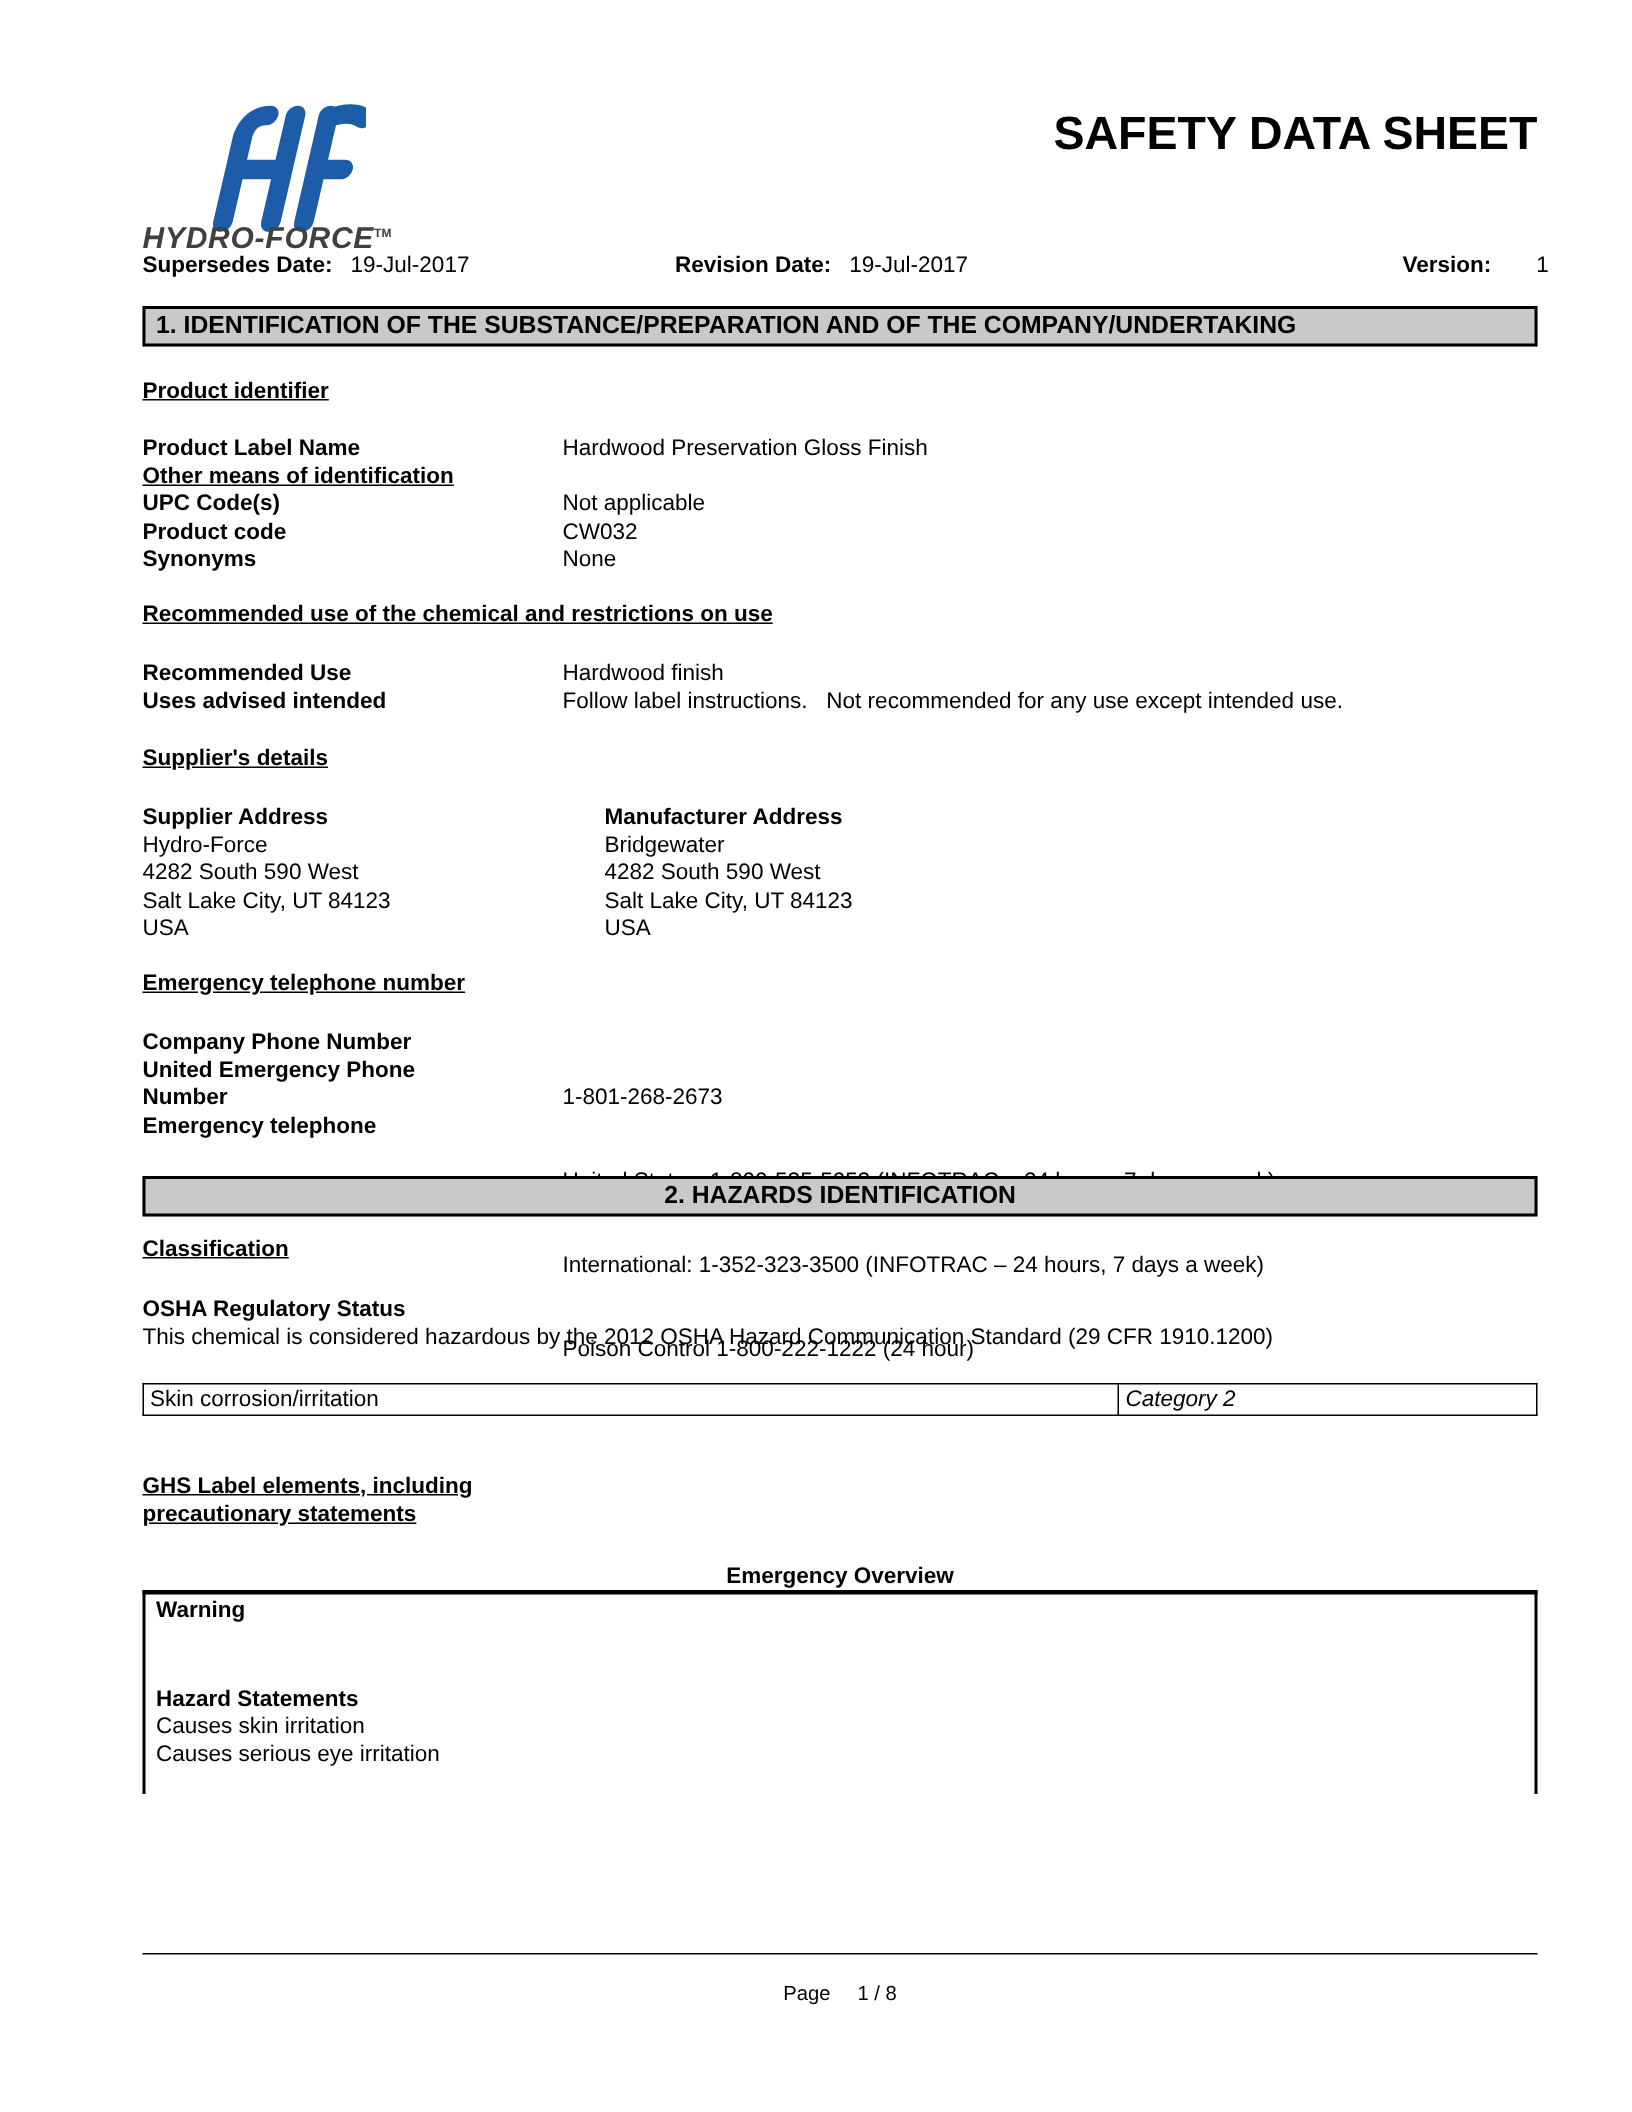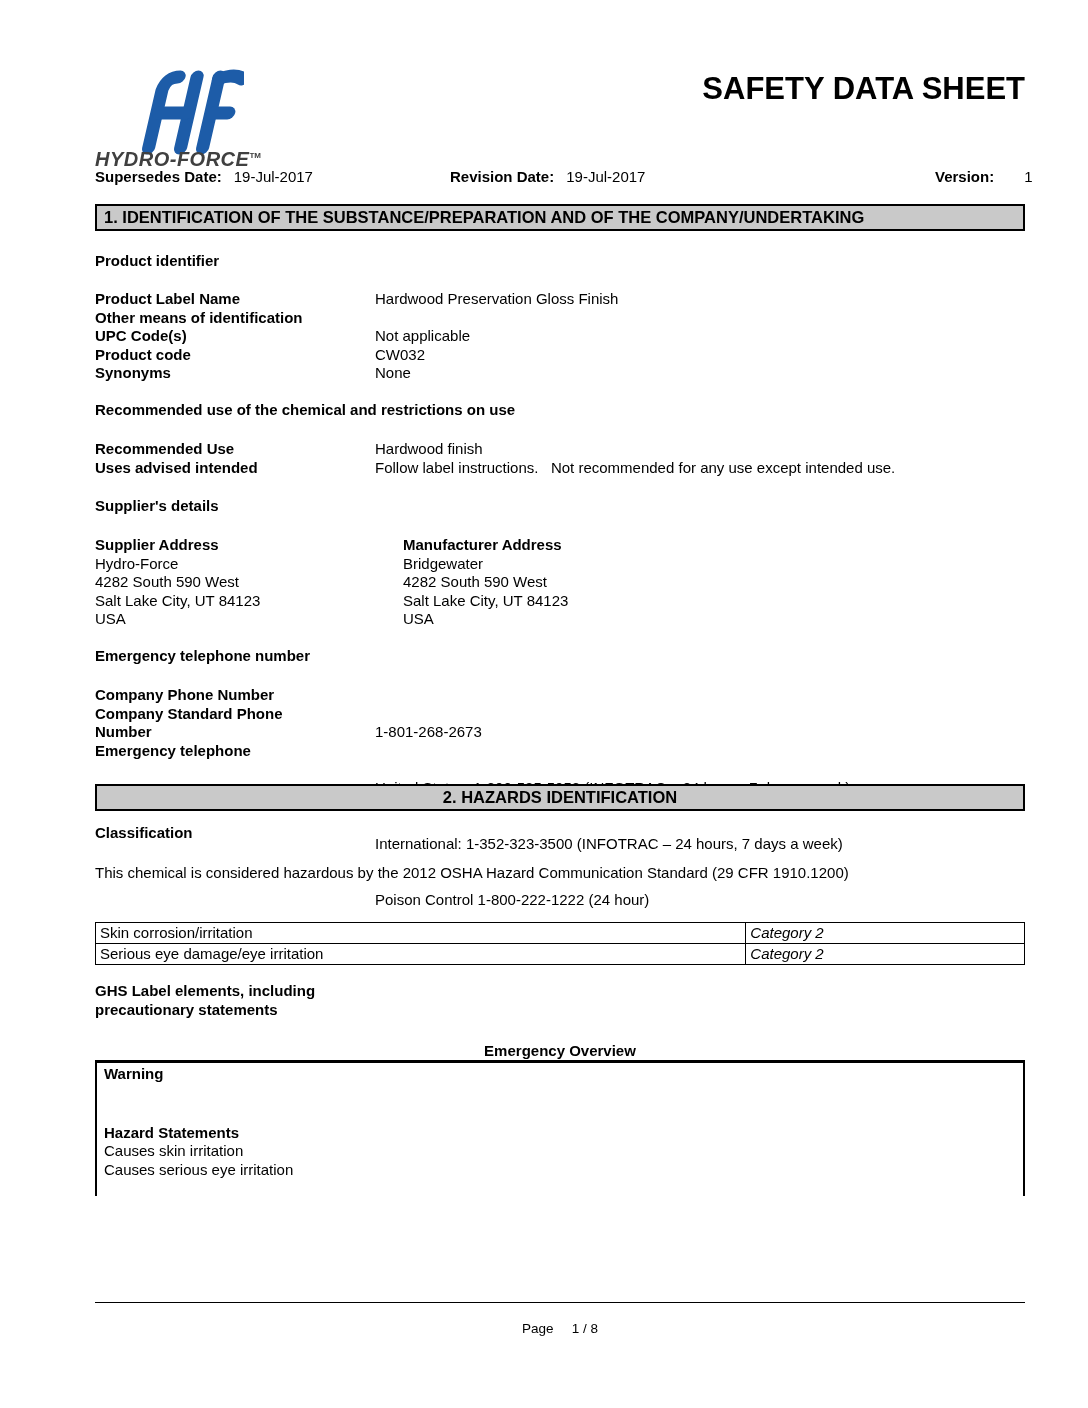--- a/index.html
+++ b/index.html
@@ -32,21 +32,21 @@
 
   
   .banner {
     position:absolute; background:#c9c9c9; border:2px solid #000;
     font-weight:bold; font-size:16.5px; line-height:21px; padding:1px 7px;
     white-space:nowrap;
   }
   .banner.centered { text-align:center; }
 
   
-  .uh { font-weight:bold; }
+  .uh { font-weight:bold; text-decoration:underline; }
   .bh { font-weight:bold; }
 
   
   .row { display:flex; }
   .row .lbl { font-weight:bold; width:280px; flex-shrink:0; }
   .row .val { white-space:pre-wrap; }
 
   
   .addr-cols { display:flex; }
   .addr-col1 { width:308px; flex-shrink:0; }
@@ -177,52 +177,49 @@
     </div>
   </div>
 
   <div class="abs content-x" style="top:647px;">
     <span class="uh">Emergency telephone number</span>
   </div>
 
   <div class="abs content-x phone-cols" style="top:686px;">
     <div class="phone-labels">
       <div>Company Phone Number</div>
-      <div>Company Standard Phone</div>
+      <div>United Emergency Phone</div>
       <div>Number</div>
       <div>Emergency telephone</div>
     </div>
     <div class="phone-values">
       <div>1-801-268-2673</div>
       <div>United States: 1-800-535-5053 (INFOTRAC – 24 hours, 7 days a week)</div>
       <div>International: 1-352-323-3500 (INFOTRAC – 24 hours, 7 days a week)</div>
       <div>Poison Control 1-800-222-1222 (24 hour)</div>
     </div>
   </div>
 
   <div class="banner centered content-x" style="top:784px;">2. HAZARDS IDENTIFICATION</div>
 
   <div class="abs content-x" style="top:824px;">
     <span class="uh">Classification</span>
   </div>
 
   <div class="abs content-x" style="top:864px;">
+    <div class="bh">OSHA Regulatory Status</div>
     <div>This chemical is considered hazardous by the 2012 OSHA Hazard Communication Standard (29 CFR 1910.1200)</div>
   </div>
 
   <table class="hazard abs content-x" style="top:922px;">
     <tbody>
       <tr>
         <td class="haz-name">Skin corrosion/irritation</td>
         <td class="haz-cat">Category 2</td>
       </tr>
-      <tr>
-        <td class="haz-name">Serious eye damage/eye irritation</td>
-        <td class="haz-cat">Category 2</td>
-      </tr>
     </tbody>
   </table>
 
   <div class="abs content-x" style="top:982px;">
     <div><span class="uh">GHS Label elements, including</span></div>
     <div><span class="uh">precautionary statements</span></div>
   </div>
 
   <div class="abs content-x overview-heading" style="top:1042px;">Emergency Overview</div>
 

